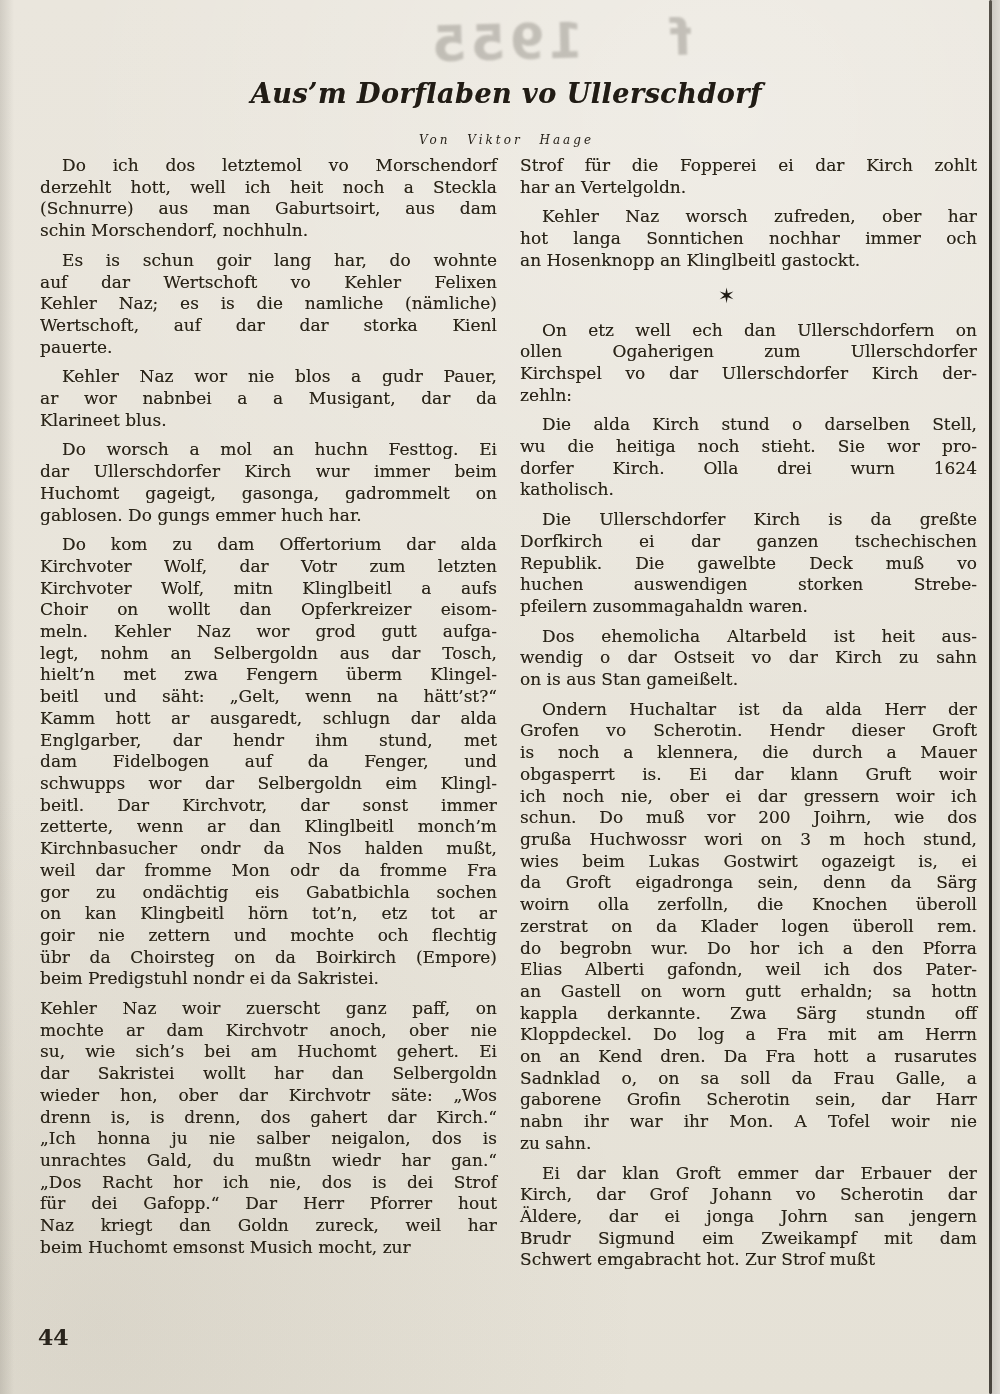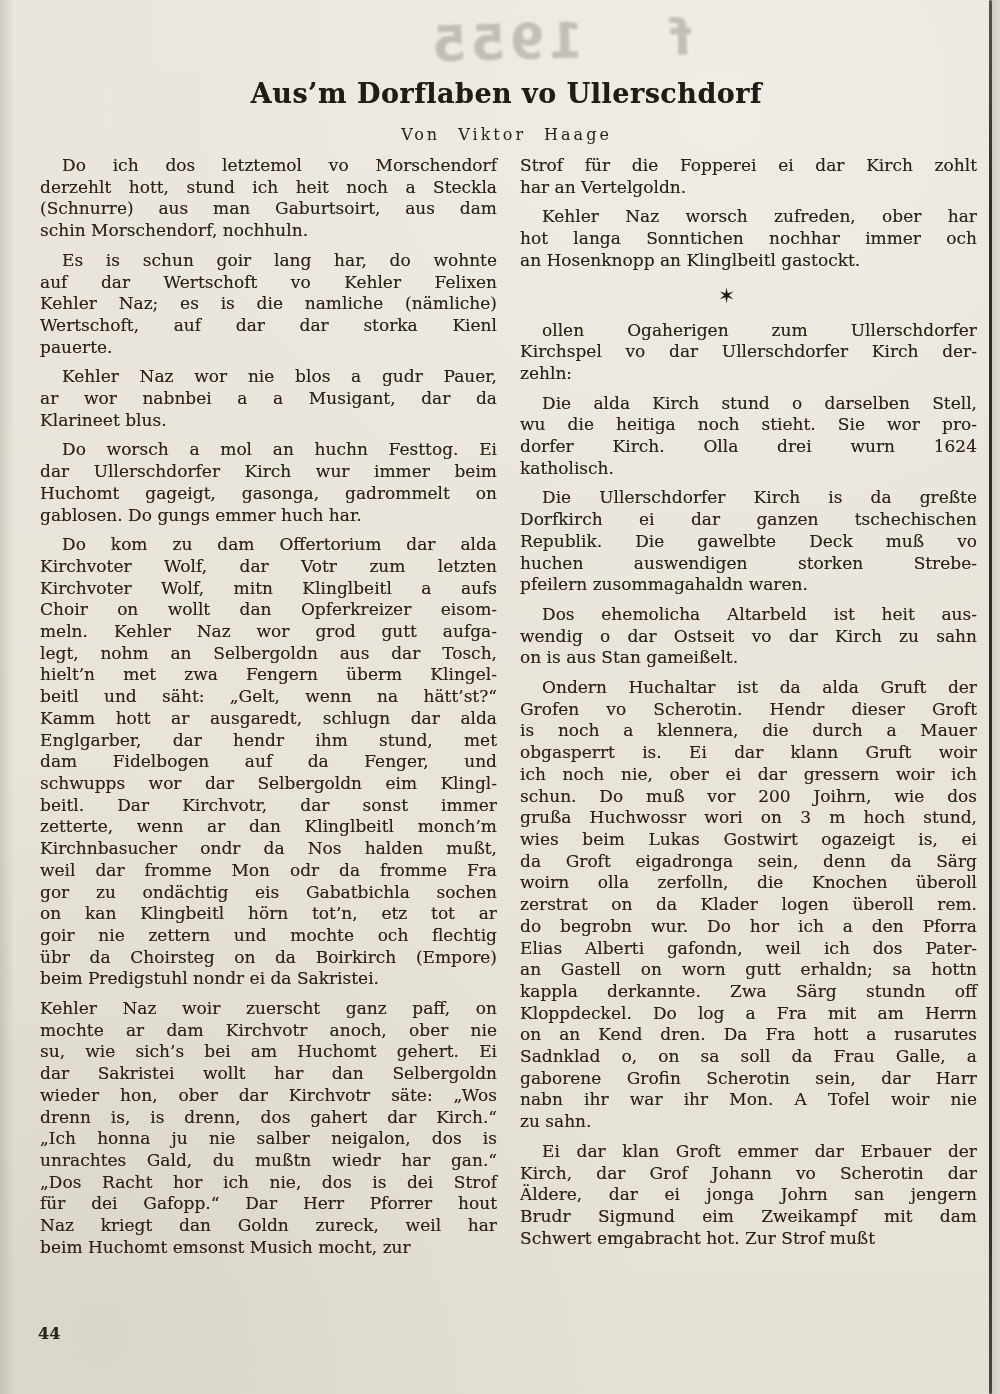--- a/index.html
+++ b/index.html
@@ -28,50 +28,50 @@
     position:absolute;left:428px;top:12px;width:264px;
     display:flex;justify-content:space-between;align-items:flex-start;
     transform:scaleX(-1) rotate(1.5deg);
     font-family:"DejaVu Sans",sans-serif;
     font-size:50px;font-weight:bold;
     color:#87837b;opacity:.42;filter:blur(1.3px);
     letter-spacing:4px;
     pointer-events:none;
   }
 
-  .header{position:absolute;left:38px;top:78px;width:937px;text-align:center;}
+  .header{position:absolute;left:38px;top:78px;width:937px;text-align:center;font-style:italic;}
   .title{
     font-size:27px;font-weight:bold;letter-spacing:.5px;
     color:#211c15;
     text-shadow:0 0 .6px rgba(33,28,21,.55);
   }
   .byline{
-    margin-top:16px;
-    font-size:16px;letter-spacing:3px;word-spacing:10px;color:#27221a;
+    margin-top:24px;
+    font-size:12px;letter-spacing:3px;word-spacing:10px;color:#27221a;
   }
 
   .columns{position:absolute;left:40px;top:155px;width:937px;display:flex;gap:23px;}
   .col{width:458.5px;}
   .para{margin:0 0 8px 0;}
   .line{
     font-size:17px;line-height:21.7px;
     text-align:justify;text-align-last:justify;
     white-space:normal;
     color:#292317;
     text-shadow:0 0 .5px rgba(41,35,23,.45);
   }
   .line.last{text-align-last:left;}
   .para.indent .line:first-child{text-indent:22px;}
 
   .divider{height:32px;margin-bottom:8px;display:flex;align-items:center;justify-content:center;}
   .star{font-size:21px;color:#1f1b14;transform:translateX(-22px);}
 
   .page-number{
     position:absolute;left:38px;top:1324px;
-    font-size:16px;font-weight:600;color:#2a251d;
+    font-size:22px;font-weight:600;color:#2a251d;
     text-shadow:0 0 .5px rgba(41,35,23,.45);
   }
 </style>
 </head>
 <body>
 
 <div class="page">
   <div class="left-shade"></div>
 
   <div class="stamp">
@@ -81,21 +81,21 @@
 
   <div class="header">
     <div class="title">Aus’m Dorflaben vo Ullerschdorf</div>
     <div class="byline">Von Viktor Haage</div>
   </div>
 
   <div class="columns">
     <div class="col" id="col-left">
         <div class="para indent">
           <div class="line">Do ich dos letztemol vo Morschendorf</div>
-          <div class="line">derzehlt hott, stund ich heit noch a Steckla</div>
+          <div class="line">derzehlt hott, well ich heit noch a Steckla</div>
           <div class="line">(Schnurre) aus man Gaburtsoirt, aus dam</div>
           <div class="line last">schin Morschendorf, nochhuln.</div>
         </div>
         <div class="para indent">
           <div class="line">Es is schun goir lang har, do wohnte</div>
           <div class="line">auf dar Wertschoft vo Kehler Felixen</div>
           <div class="line">Kehler Naz; es is die namliche (nämliche)</div>
           <div class="line">Wertschoft, auf dar dar storka Kienl</div>
           <div class="line last">pauerte.</div>
         </div>
@@ -155,20 +155,21 @@
         </div>
         <div class="para indent">
           <div class="line">Kehler Naz worsch zufreden, ober har</div>
           <div class="line">hot langa Sonntichen nochhar immer och</div>
           <div class="line last">an Hosenknopp an Klinglbeitl gastockt.</div>
         </div>
         <div class="divider">
           <span class="star">✶</span>
         </div>
         <div class="para indent">
+          <div class="line">On etz well ech dan Ullerschdorfern on</div>
           <div class="line">ollen Ogaherigen zum Ullerschdorfer</div>
           <div class="line">Kirchspel vo dar Ullerschdorfer Kirch der-</div>
           <div class="line last">zehln:</div>
         </div>
         <div class="para indent">
           <div class="line">Die alda Kirch stund o darselben Stell,</div>
           <div class="line">wu die heitiga noch stieht.  Sie wor pro-</div>
           <div class="line">dorfer Kirch.  Olla drei wurn 1624</div>
           <div class="line last">katholisch.</div>
         </div>
@@ -178,21 +179,21 @@
           <div class="line">Republik.  Die gawelbte Deck muß vo</div>
           <div class="line">huchen auswendigen storken Strebe-</div>
           <div class="line last">pfeilern zusommagahaldn waren.</div>
         </div>
         <div class="para indent">
           <div class="line">Dos ehemolicha Altarbeld ist heit aus-</div>
           <div class="line">wendig o dar Ostseit vo dar Kirch zu sahn</div>
           <div class="line last">on is aus Stan gameißelt.</div>
         </div>
         <div class="para indent">
-          <div class="line">Ondern Huchaltar ist da alda Gruft der</div>
+          <div class="line">Ondern Huchaltar ist da alda Herr der</div>
           <div class="line">Grofen vo Scherotin.  Hendr dieser Groft</div>
           <div class="line">is noch a klennera, die durch a Mauer</div>
           <div class="line">obgasperrt is.  Ei dar klann Gruft woir</div>
           <div class="line">ich noch nie, ober ei dar gressern woir ich</div>
           <div class="line">schun.  Do muß vor 200 Joihrn, wie dos</div>
           <div class="line">grußa Huchwossr wori on 3 m hoch stund,</div>
           <div class="line">wies beim Lukas Gostwirt ogazeigt is, ei</div>
           <div class="line">da Groft eigadronga sein, denn da Särg</div>
           <div class="line">woirn olla zerfolln, die Knochen überoll</div>
           <div class="line">zerstrat on da Klader logen überoll rem.</div>

